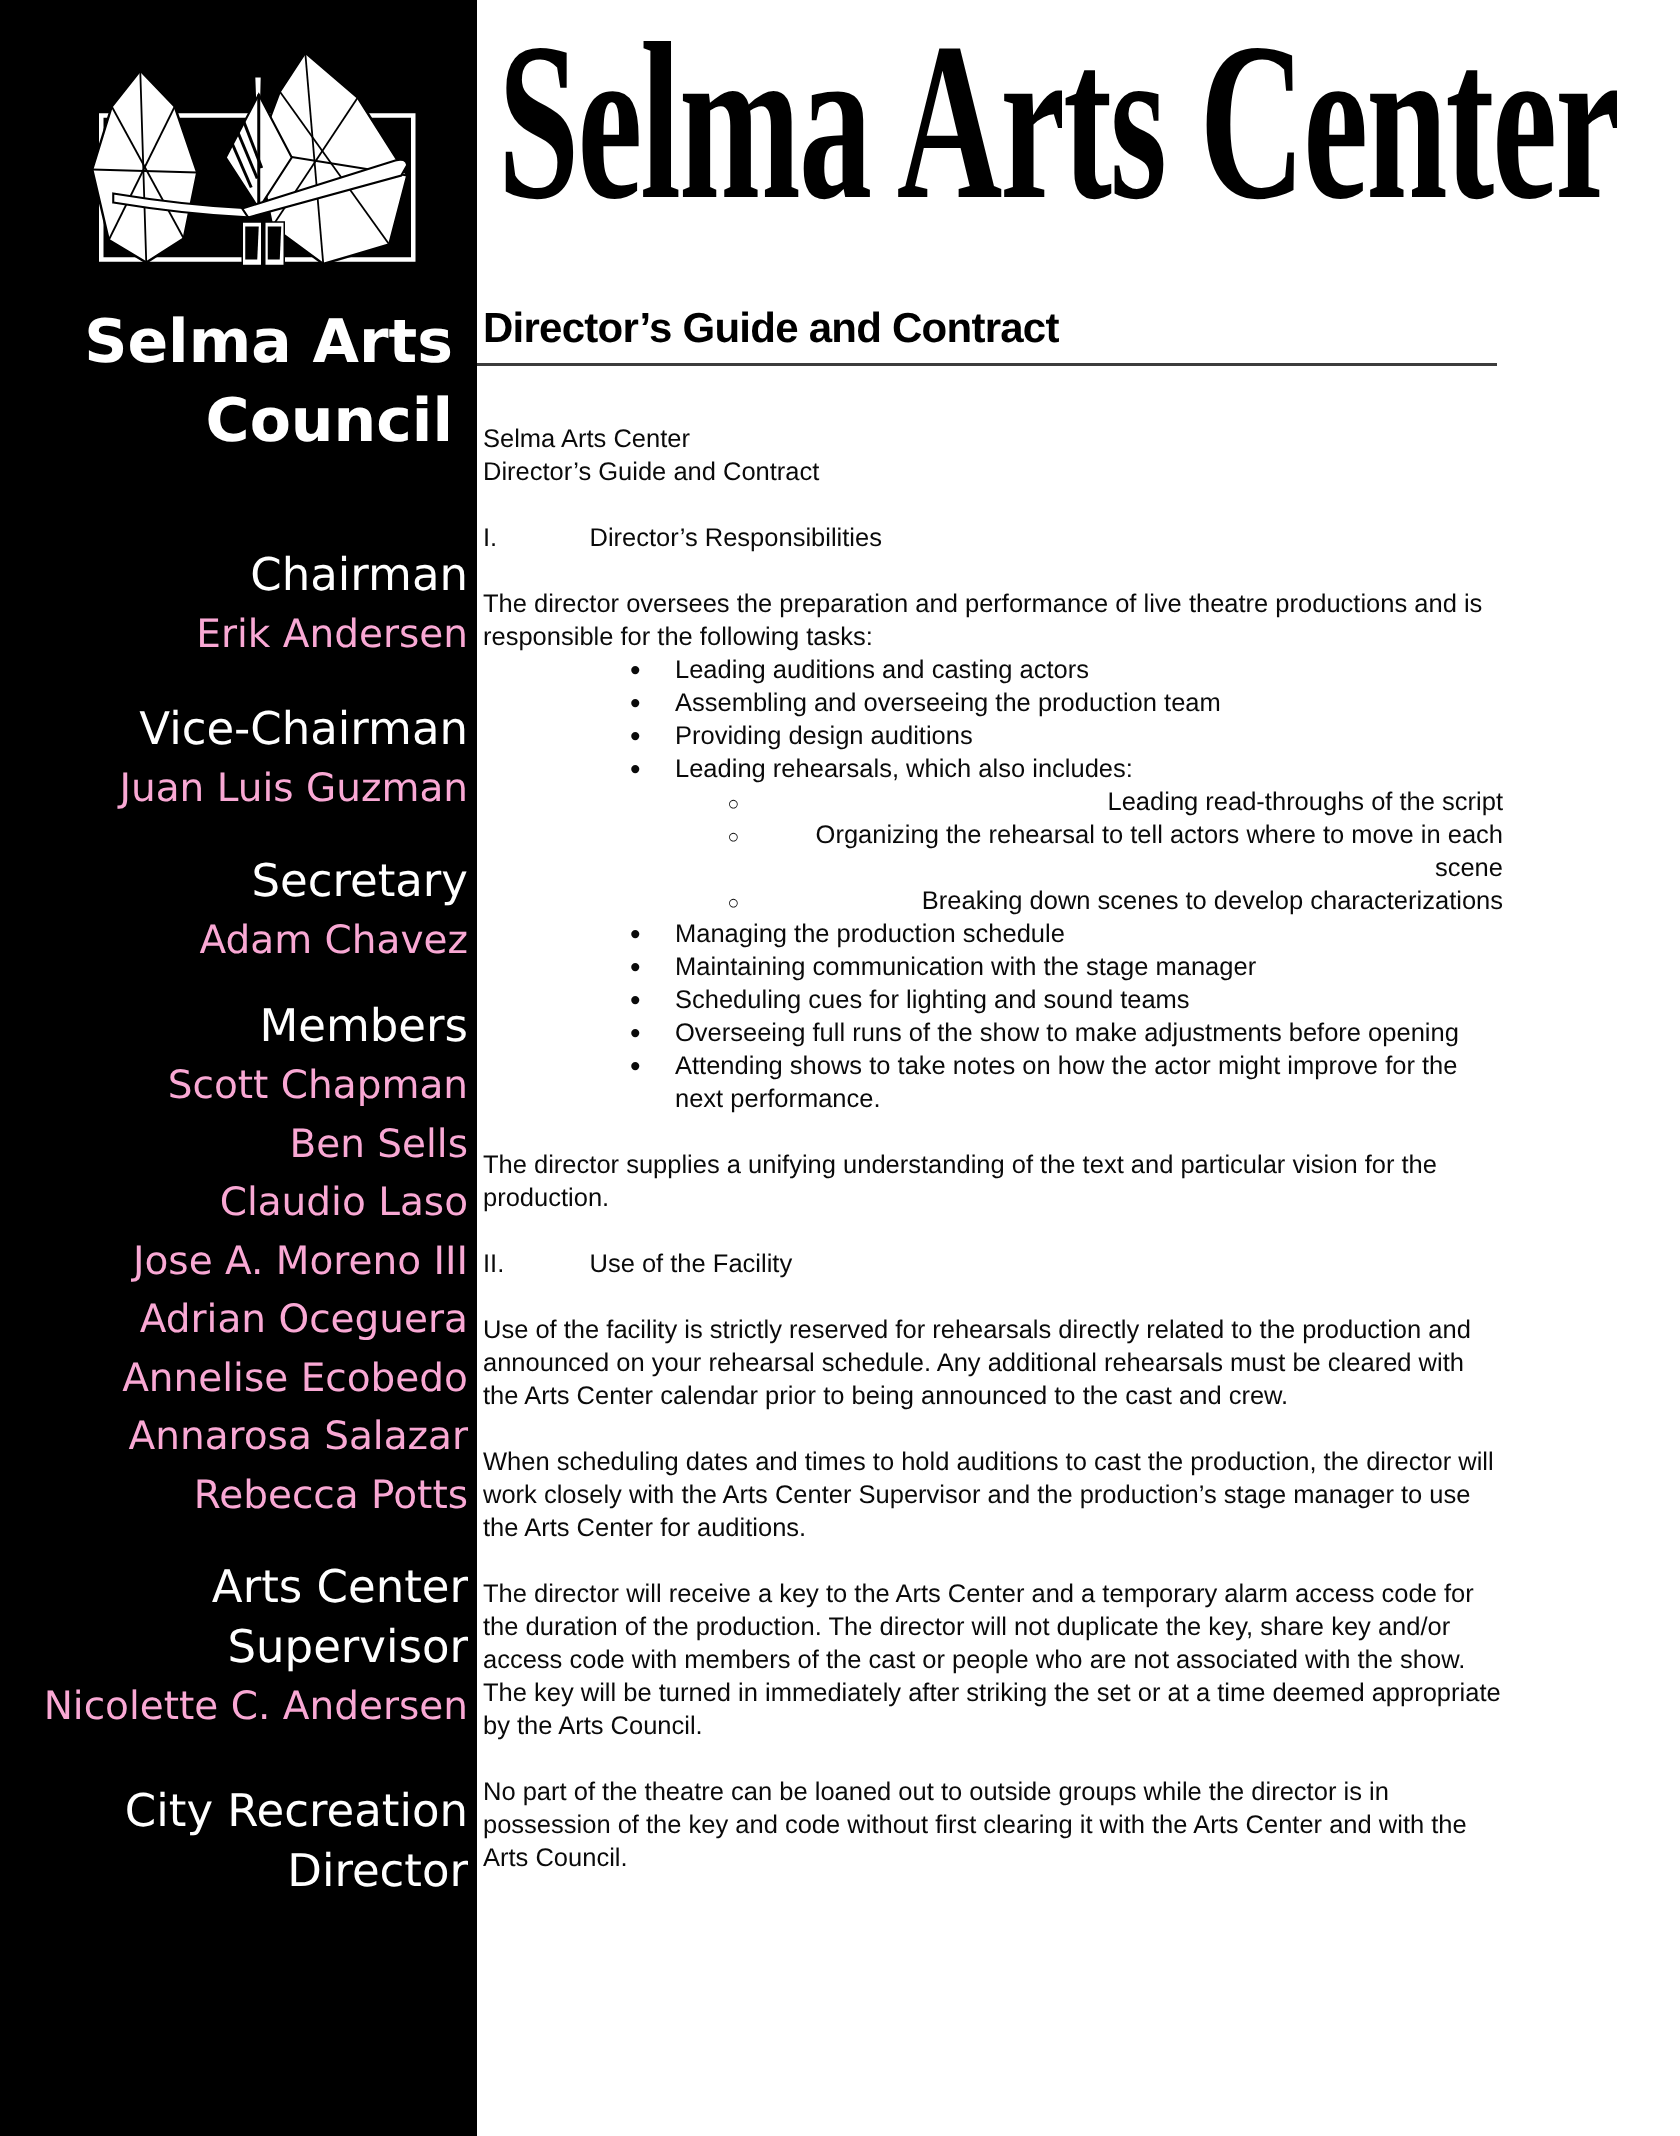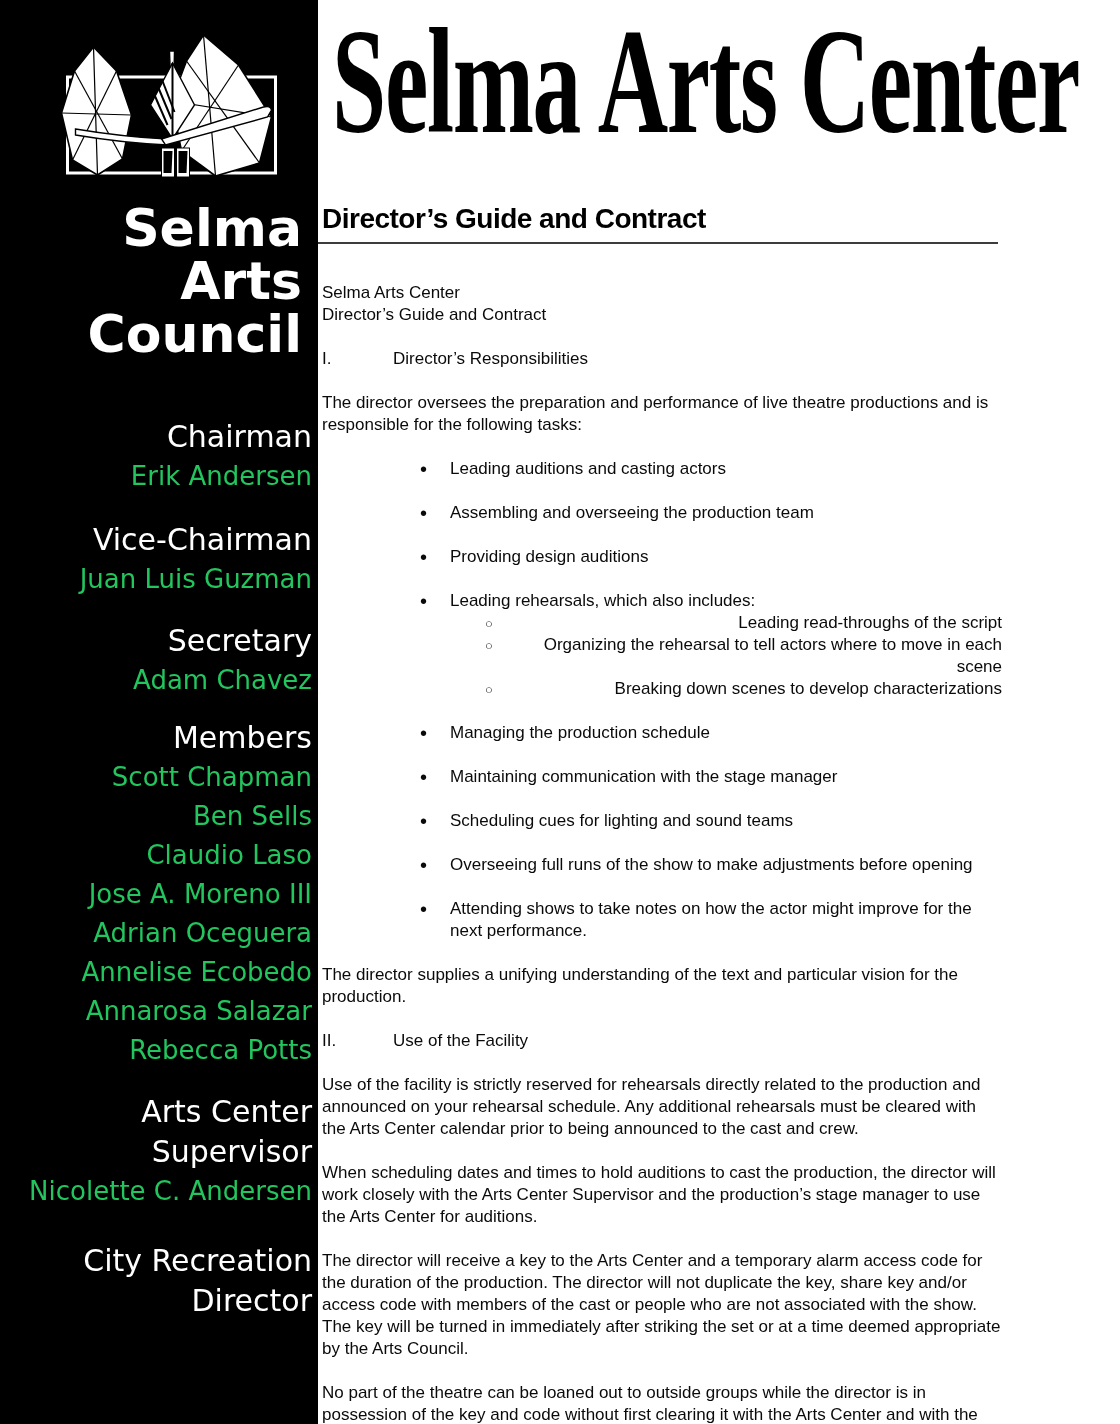--- a/index.html
+++ b/index.html
@@ -9,25 +9,25 @@
   }
 
   
   .sidebar {
     position:absolute; left:0; top:0; width:318px; height:1424px;
     background:#000000; color:#ffffff; text-align:right;
     font-family:"DejaVu Sans", sans-serif;
   }
   .logo { margin:33px 0 0 52px; width:238px; height:155px; }
   .org-name { margin-top:14px; padding-right:16px; font-weight:bold;
-              font-size:52px; line-height:53px; letter-spacing:0;text-align:right; }
+              font-size:40px; line-height:53px; letter-spacing:0;text-align:right; }
   .group { padding-right:6px; margin-top:22px; }
   .g1 { margin-top:56px; } .g2 { margin-top:24px; } .g4 { margin-top:18px; } .g6 { margin-top:30px; }
   .role { font-weight:normal; font-size:30px; line-height:40px; }
-  .name { font-size:26px; line-height:39px; color:#22c55e; }
+  .name { font-size:26px; line-height:39px; color:#f9a8d4; }
 
   
   .content { position:absolute; left:318px; top:0; width:802px; height:1080px; background:#fff; }
   .banner {
     margin:6px 0 0 14px; font-family:"Liberation Serif", serif; font-weight:bold;
     font-size:150px; line-height:150px; letter-spacing:-2px; white-space:nowrap;
     transform:scaleX(0.65); transform-origin:0 0; color:#000;
   }
   .doc-heading {
     margin:46px 0 0 0; padding:0 0 6px 4px; width:676px;
@@ -35,21 +35,21 @@
     border-bottom:2px solid #3c3c3c; color:#000;
   }
   .body { margin-top:38px; padding-left:4px; font-size:17px; line-height:22px; color:#0a0a0a; }
   .line { width:680px; }
   .sec-head { margin-top:22px; width:680px; }
   .sec-num { display:inline-block; width:71px; }
   .para { margin:22px 0 0 0; width:680px; }
   ul.blist, ul.sublist { margin:0; padding:0; list-style:none; }
   ul.blist { width:660px; }
   ul.sublist { width:680px;text-align:right; }
-  ul.blist > li { position:relative; padding-left:128px;margin-top:22px; }
+  ul.blist > li { position:relative; padding-left:128px; }
   ul.blist > li::before {
     content:"\2022"; position:absolute; left:98px; top:0;
     font-size:20px; line-height:22px;
   }
   ul.sublist > li { position:relative; padding-left:193px; }
   ul.sublist > li::before {
     content:"\25CB"; position:absolute; left:163px; top:1px;
     font-size:13px; line-height:22px;
   }
 </style>

